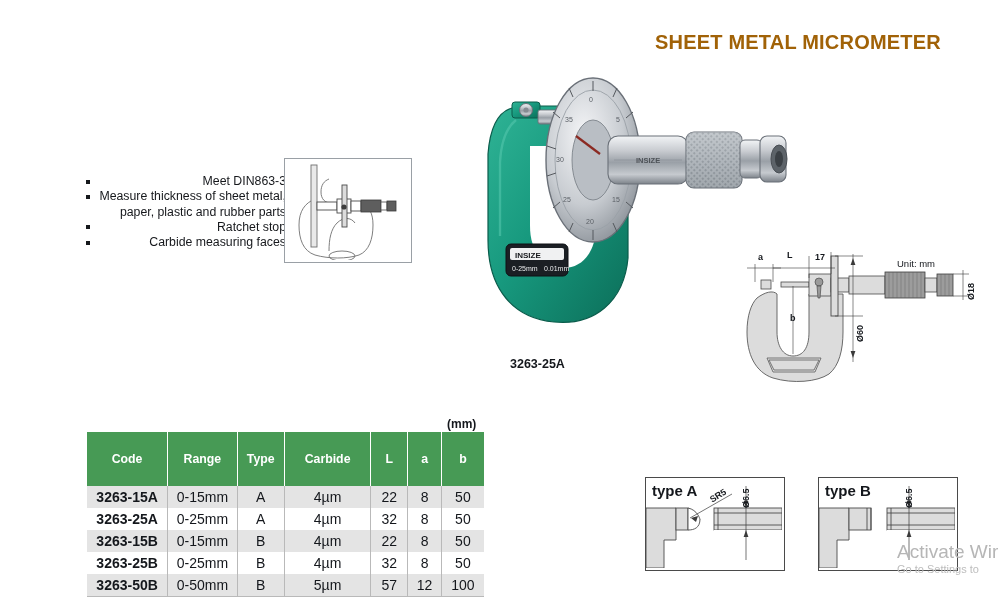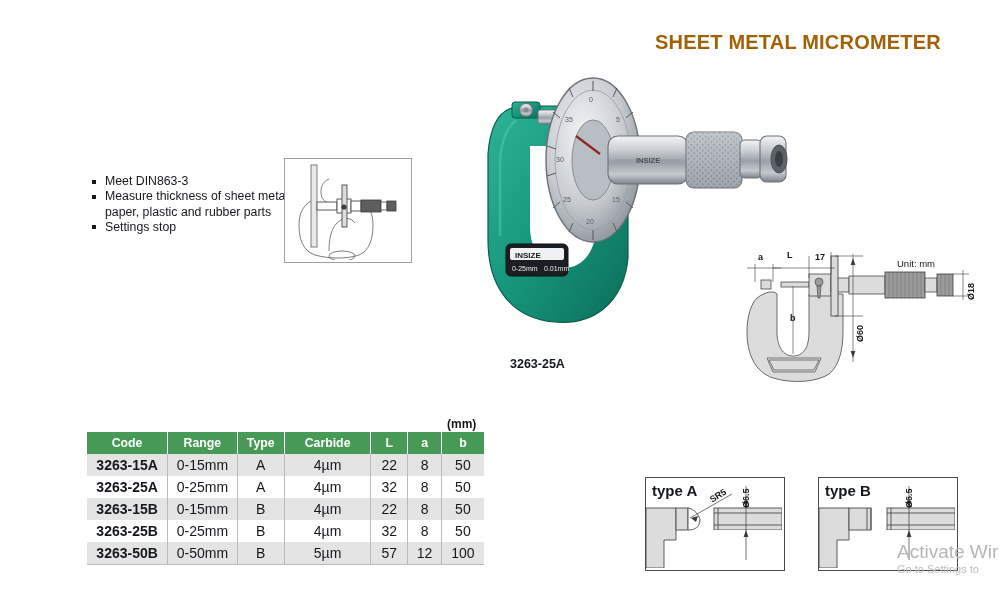--- a/index.html
+++ b/index.html
@@ -12,21 +12,21 @@
   .abs{position:absolute;}
 
   
   #page-title{
     left:655px;top:31px;width:340px;
     font-size:20px;font-weight:bold;letter-spacing:.2px;
     color:#a16207;text-align:left;white-space:nowrap;
   }
 
   
-  #features{left:92px;top:174px;width:200px;}
+  #features{left:86px;top:174px;width:200px;text-align:right;}
   #features ul{list-style:none;margin:0;padding:0;}
   #features li{
     position:relative;padding-left:13px;
     font-size:12.3px;line-height:15.3px;color:#16181c;
   }
   #features li .bullet{
     position:absolute;left:0;top:5.5px;width:4px;height:4px;background:#16181c;
   }
 
   
@@ -53,21 +53,21 @@
   .dimtxt.vert{transform:rotate(-90deg);transform-origin:left top;white-space:nowrap;}
 
   
   #spec-table-wrap{left:87px;top:432px;width:397px;}
   #mm-unit{
     left:447px;top:417px;font-size:12px;font-weight:bold;color:#14171c;text-align:center;
   }
   table{border-collapse:collapse;width:397px;font-size:12px;}
   thead th{
     background:#479a55;color:#ffffff;font-weight:bold;font-size:12.3px;
-    padding:4px 2px;text-align:center;border-right:1px solid #ffffff;
+    padding:20px 2px;text-align:center;border-right:1px solid #ffffff;
     white-space:nowrap;
   }
   thead th:last-child{border-right:none;}
   tbody td{
     padding:3px 2px;text-align:center;font-size:14px;color:#14171c;
     border-right:1px solid #b9b9b9;white-space:nowrap;
   }
   tbody td:last-child{border-right:none;}
   tbody tr:nth-child(odd){background:#e4e4e4;}
   tbody tr:nth-child(even){background:#ffffff;}
@@ -89,21 +89,22 @@
 </style>
 </head>
 <body>
 
 <div class="abs" id="page-title">SHEET METAL MICROMETER</div>
 
 <div class="abs" id="features">
   <ul>
     <li><span class="bullet"></span><span>Meet DIN863-3</span></li>
     <li><span class="bullet"></span><span>Measure thickness of sheet metal, paper, plastic and rubber parts</span></li>
-    <li><span class="bullet"></span><span>Settings stop</span></li>
+    <li><span class="bullet"></span><span>Ratchet stop</span></li>
+    <li><span class="bullet"></span><span>Carbide measuring faces</span></li>
   </ul>
 </div>
 
 <div class="abs" id="usage-figure">
   <svg width="124" height="101" viewBox="0 0 124 101">
     <g fill="none" stroke="#6f6f6f" stroke-width="0.9">
 
       <path d="M46 44 C 40 44 36 40 36 33 C 36 26 39 22 44 20"></path>
       <path d="M30 96 C 18 92 14 80 14 66 C 14 52 20 44 30 40 L 30 30"></path>
       <path d="M30 96 C 44 100 62 100 74 96 C 84 92 88 80 88 66 C 88 54 84 48 78 44"></path>

